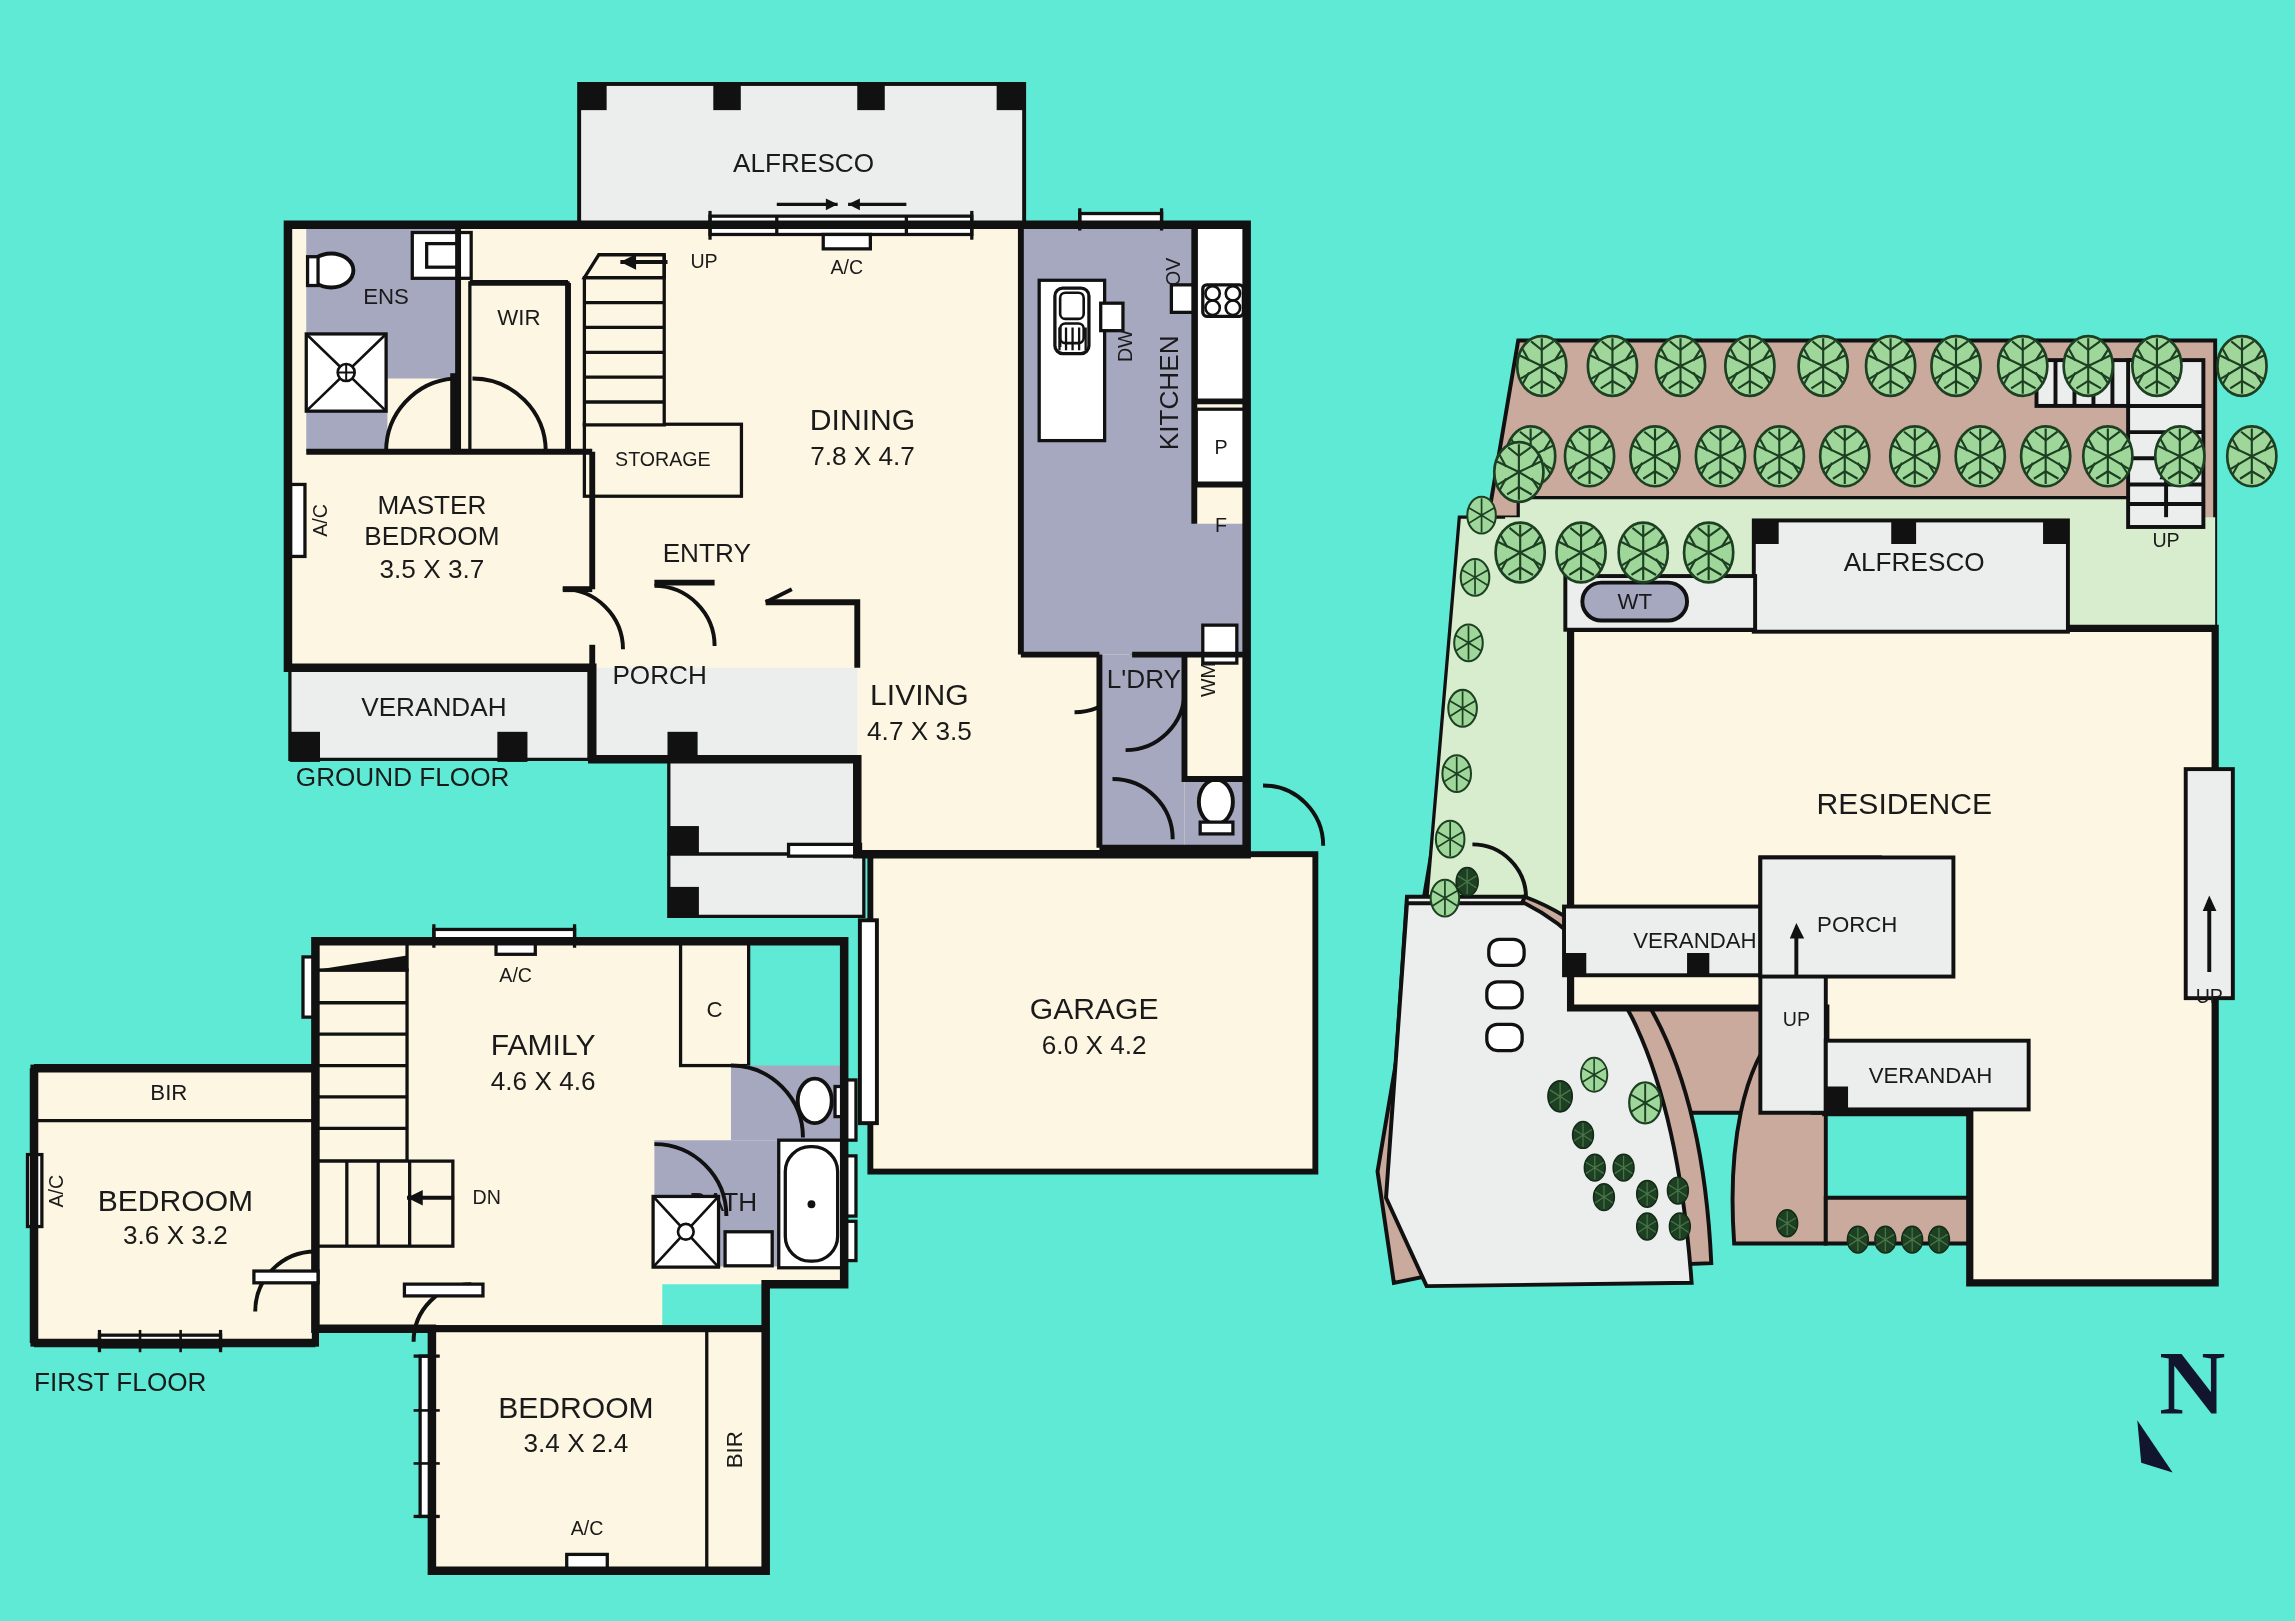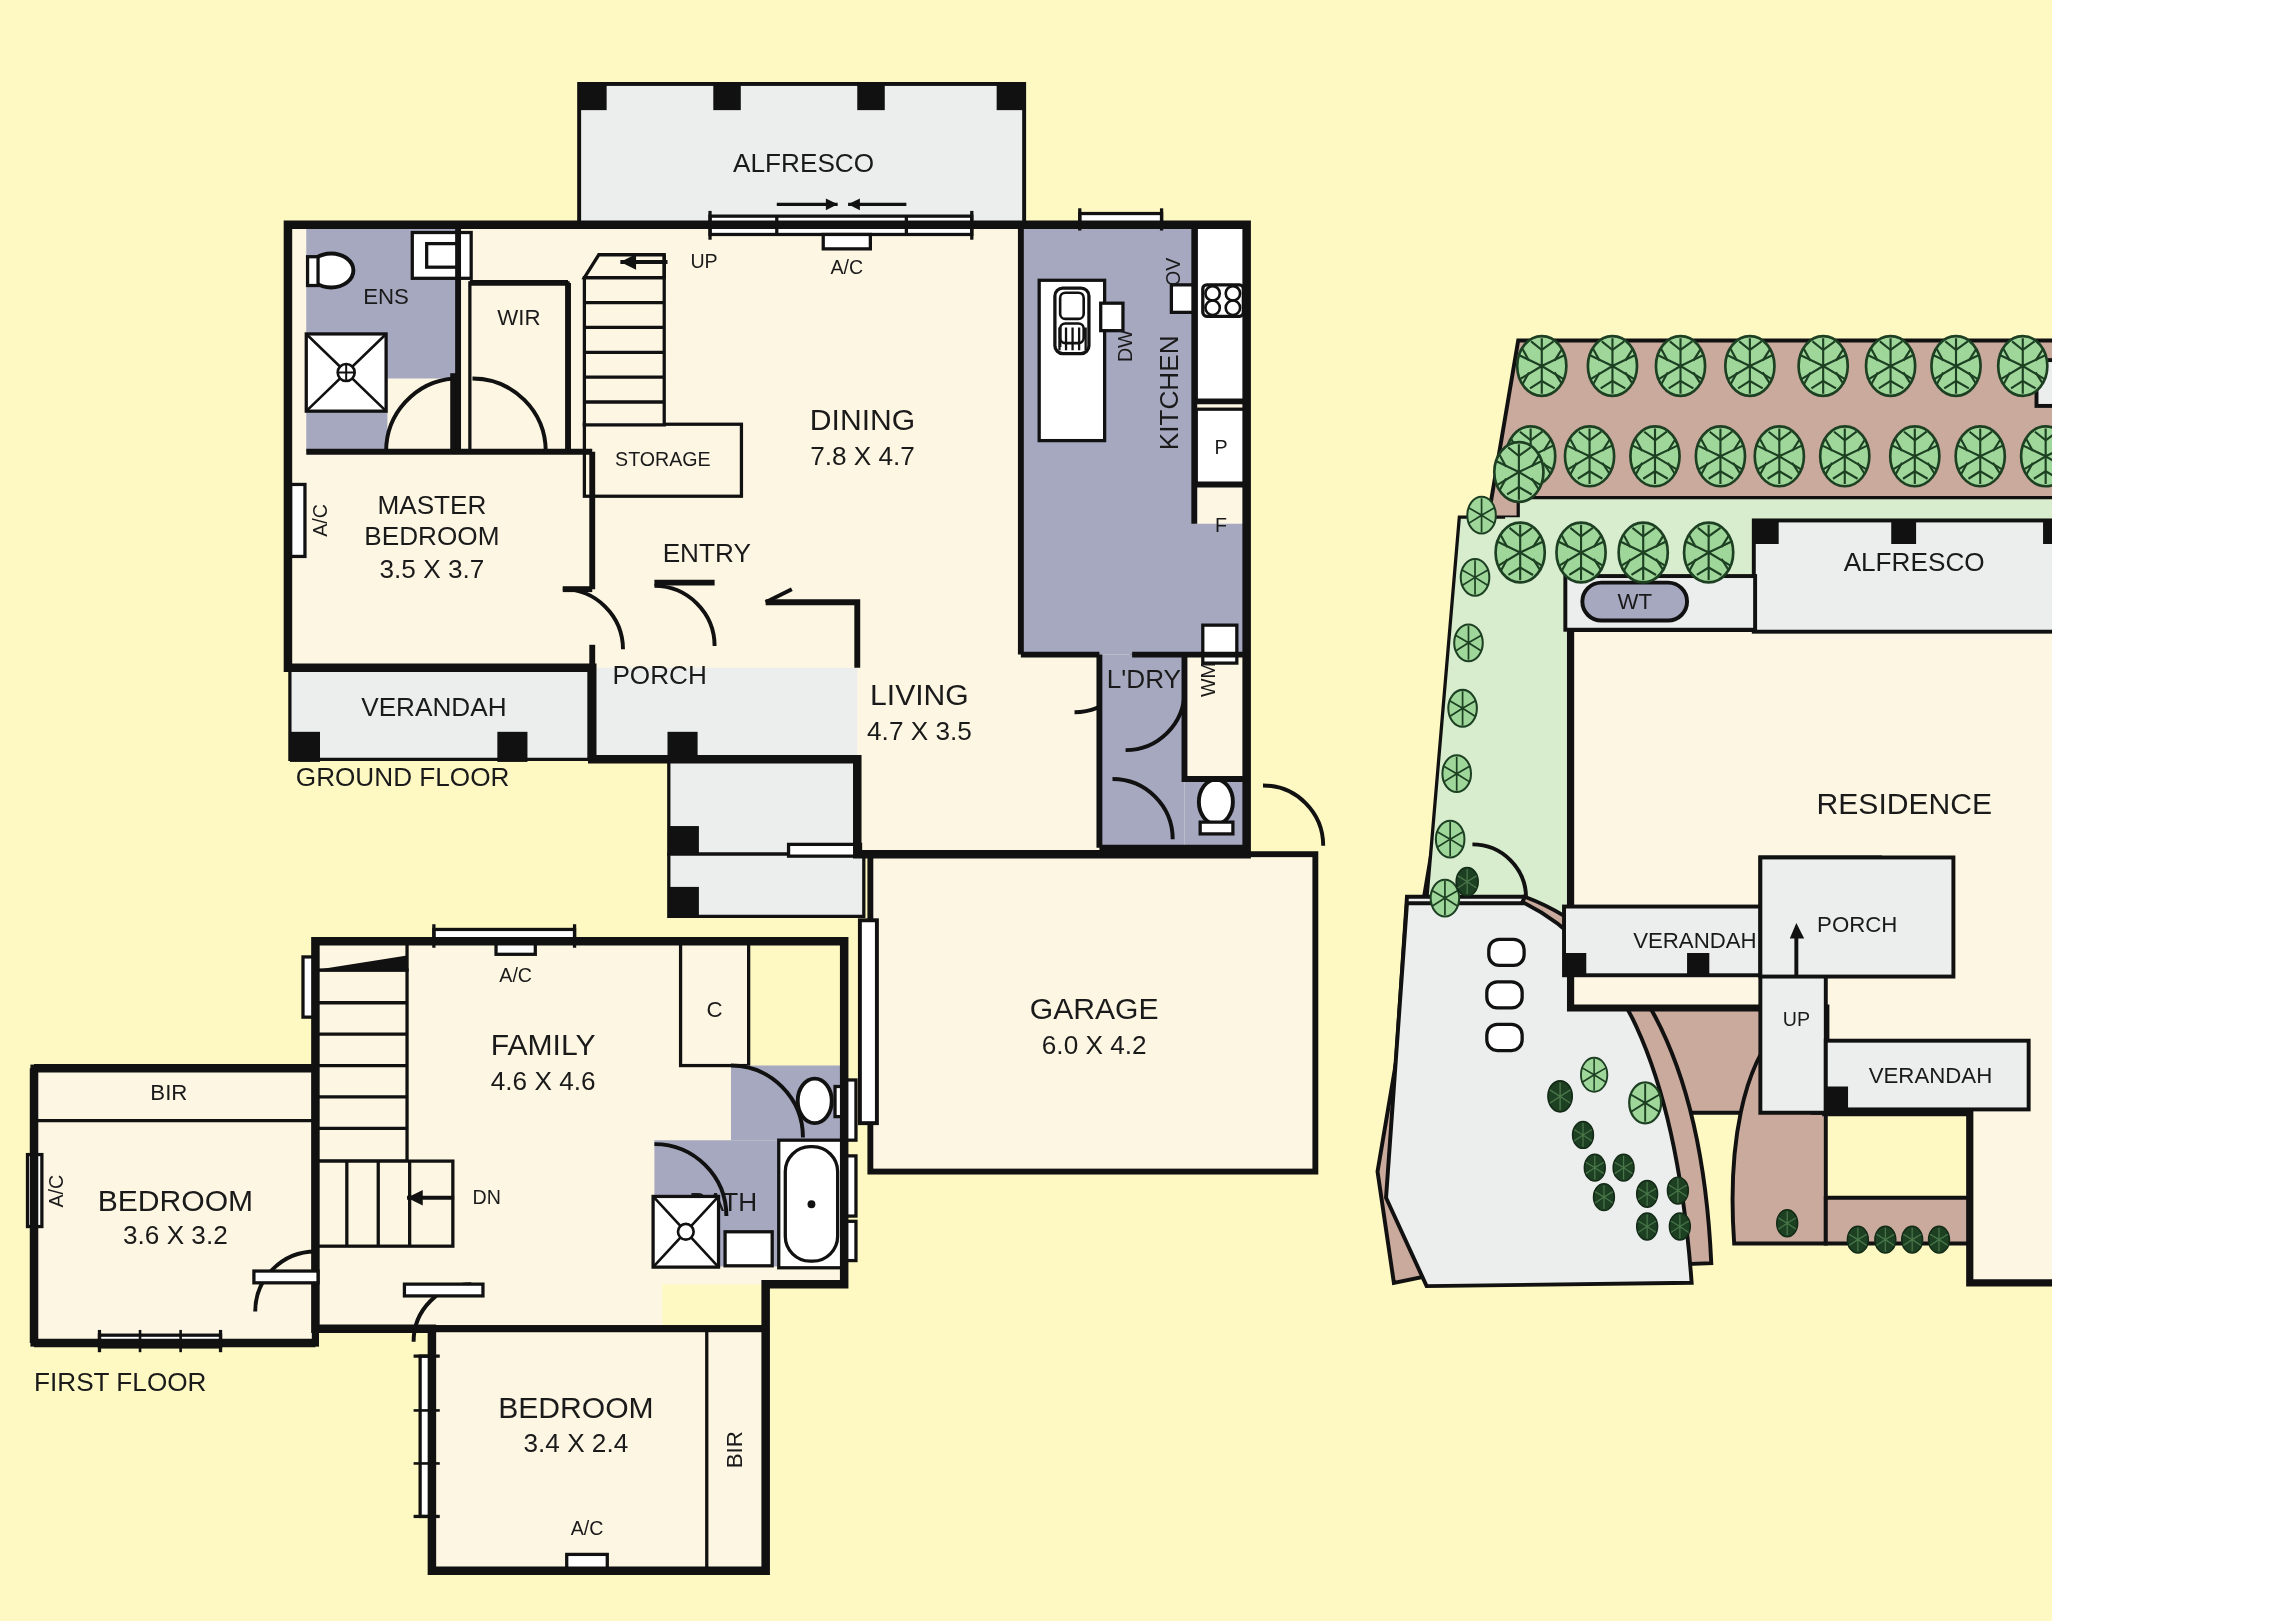--- a/index.html
+++ b/index.html
@@ -3,23 +3,23 @@
 <meta charset="utf-8">
 <style>
   * { box-sizing: border-box; }
   html, body {
     margin: 0; padding: 0;
     background: #ffffff;
     font-family: "Liberation Sans", sans-serif;
   }
   #stage {
     position: relative;
-    width: 2052px;
+    width: 2295px;
     height: 1622px;
-    background: #fef9c3;
+    background: #5eead4;
     overflow: hidden;
   }
   svg#plan { position: absolute; left: 0; top: 0; width: 2295px; height: 1622px; }
 
   .rmlabel {
     font-family: "Liberation Sans", sans-serif;
     font-weight: 400;
     fill: #1a1a1a;
     text-anchor: middle;
     dominant-baseline: middle;

